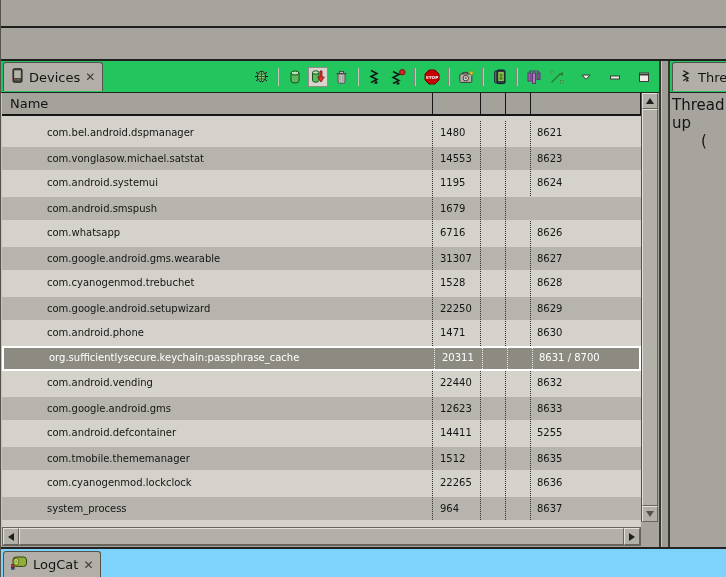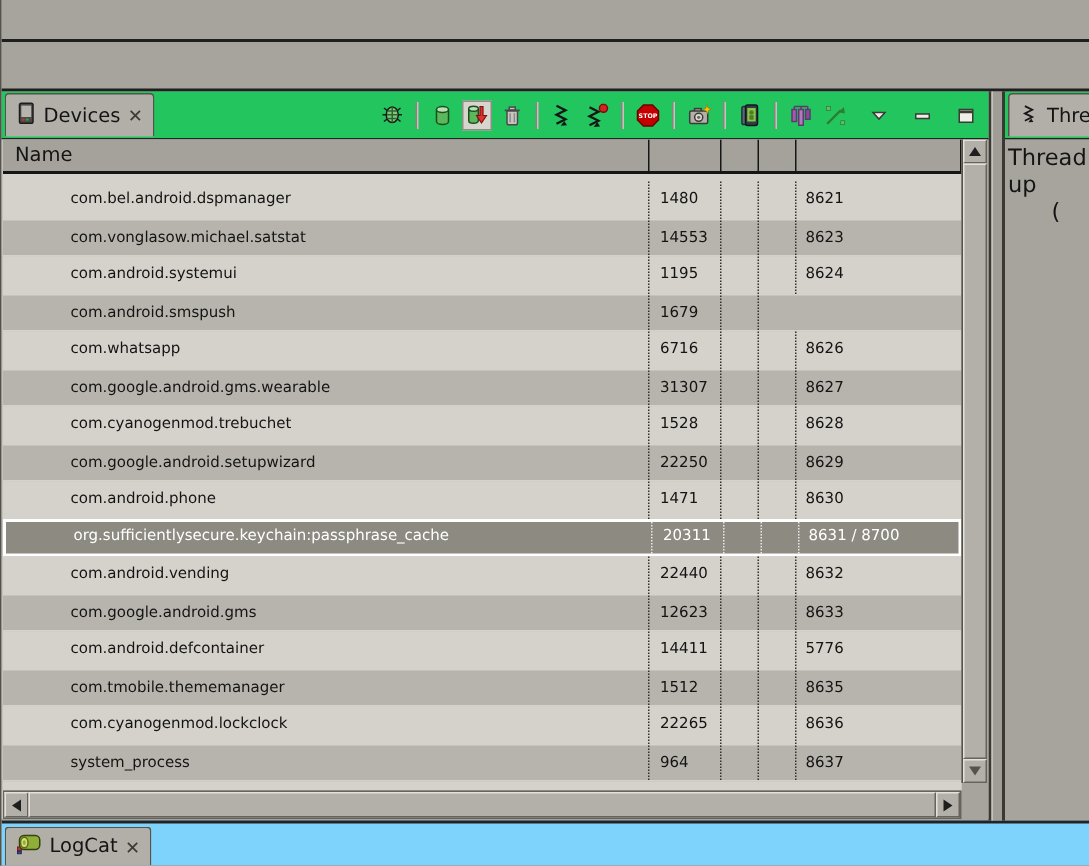--- a/index.html
+++ b/index.html
@@ -338,21 +338,21 @@
                 <div class="cell c1">12623</div>
                 <div class="cell c2"></div>
                 <div class="cell c3"></div>
                 <div class="cell c4">8633</div>
               </div>
               <div class="row light">
                 <div class="cell c0">com.android.defcontainer</div>
                 <div class="cell c1">14411</div>
                 <div class="cell c2"></div>
                 <div class="cell c3"></div>
-                <div class="cell c4">5776</div>
+                <div class="cell c4">5255</div>
               </div>
               <div class="row dark">
                 <div class="cell c0">com.tmobile.thememanager</div>
                 <div class="cell c1">1512</div>
                 <div class="cell c2"></div>
                 <div class="cell c3"></div>
                 <div class="cell c4">8635</div>
               </div>
               <div class="row light">
                 <div class="cell c0">com.cyanogenmod.lockclock</div>

